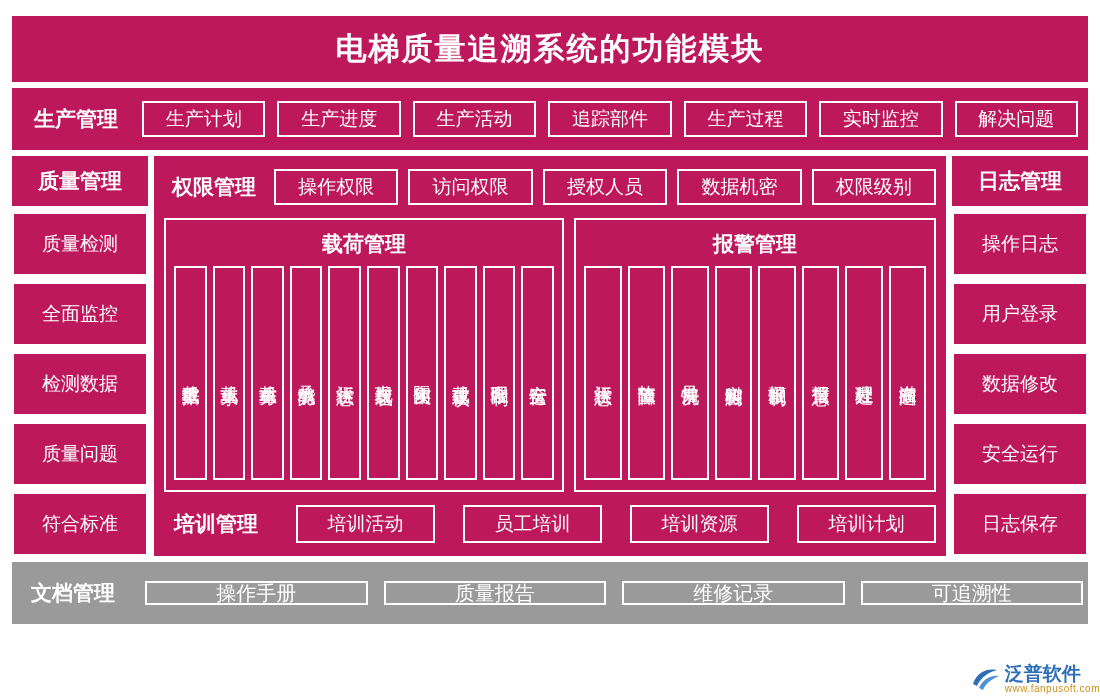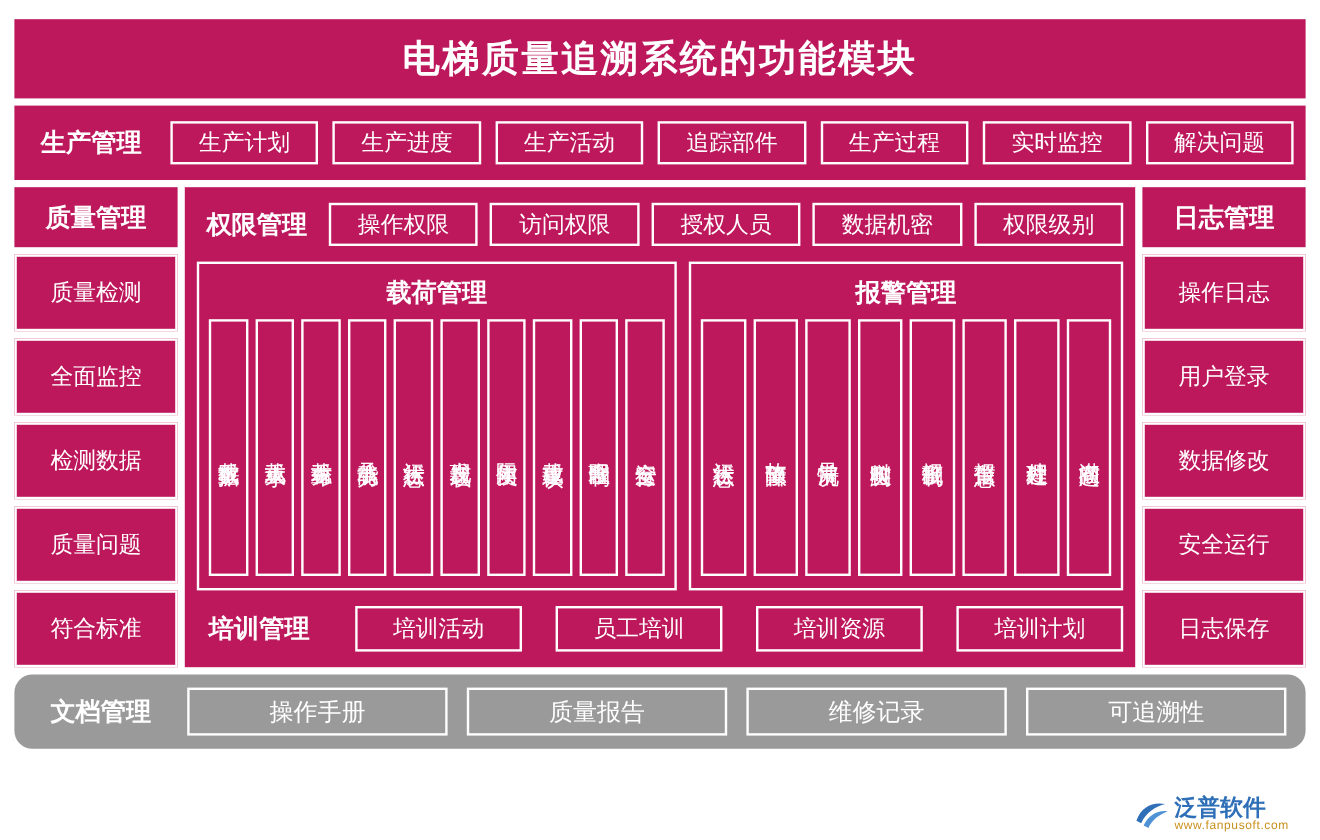--- a/index.html
+++ b/index.html
@@ -193,47 +193,46 @@
   }
 
   
   .footer {
     margin-top: 6px;
     height: 62px;
     background: #9a9a9a;
     display: flex;
     align-items: center;
     gap: 16px;
-    padding: 0 16px;
-    box-sizing: border-box;
-    border-radius: 15px;
+    padding: 0 5px;
+    box-sizing: border-box;
   }
   .footer-label {
     color: #ffffff;
     font-size: 21px;
     font-weight: bold;
     white-space: nowrap;
     padding: 0 14px;
   }
   .footer-item {
-    height: 40px;
+    height: 24px;
     flex: 1 1 auto;
     font-size: 20px;
     color: #ffffff;
     border: 2px solid #ffffff;
     box-sizing: border-box;
     display: flex;
     align-items: center;
     justify-content: center;
   }
 
   
   .logo {
     position: absolute;
-    right: 26px;
+    right: 0;
     bottom: 6px;
     display: flex;
     align-items: center;
     gap: 4px;
   }
   .logo-mark {
     width: 30px;
     height: 26px;
   }
   .logo-text {

